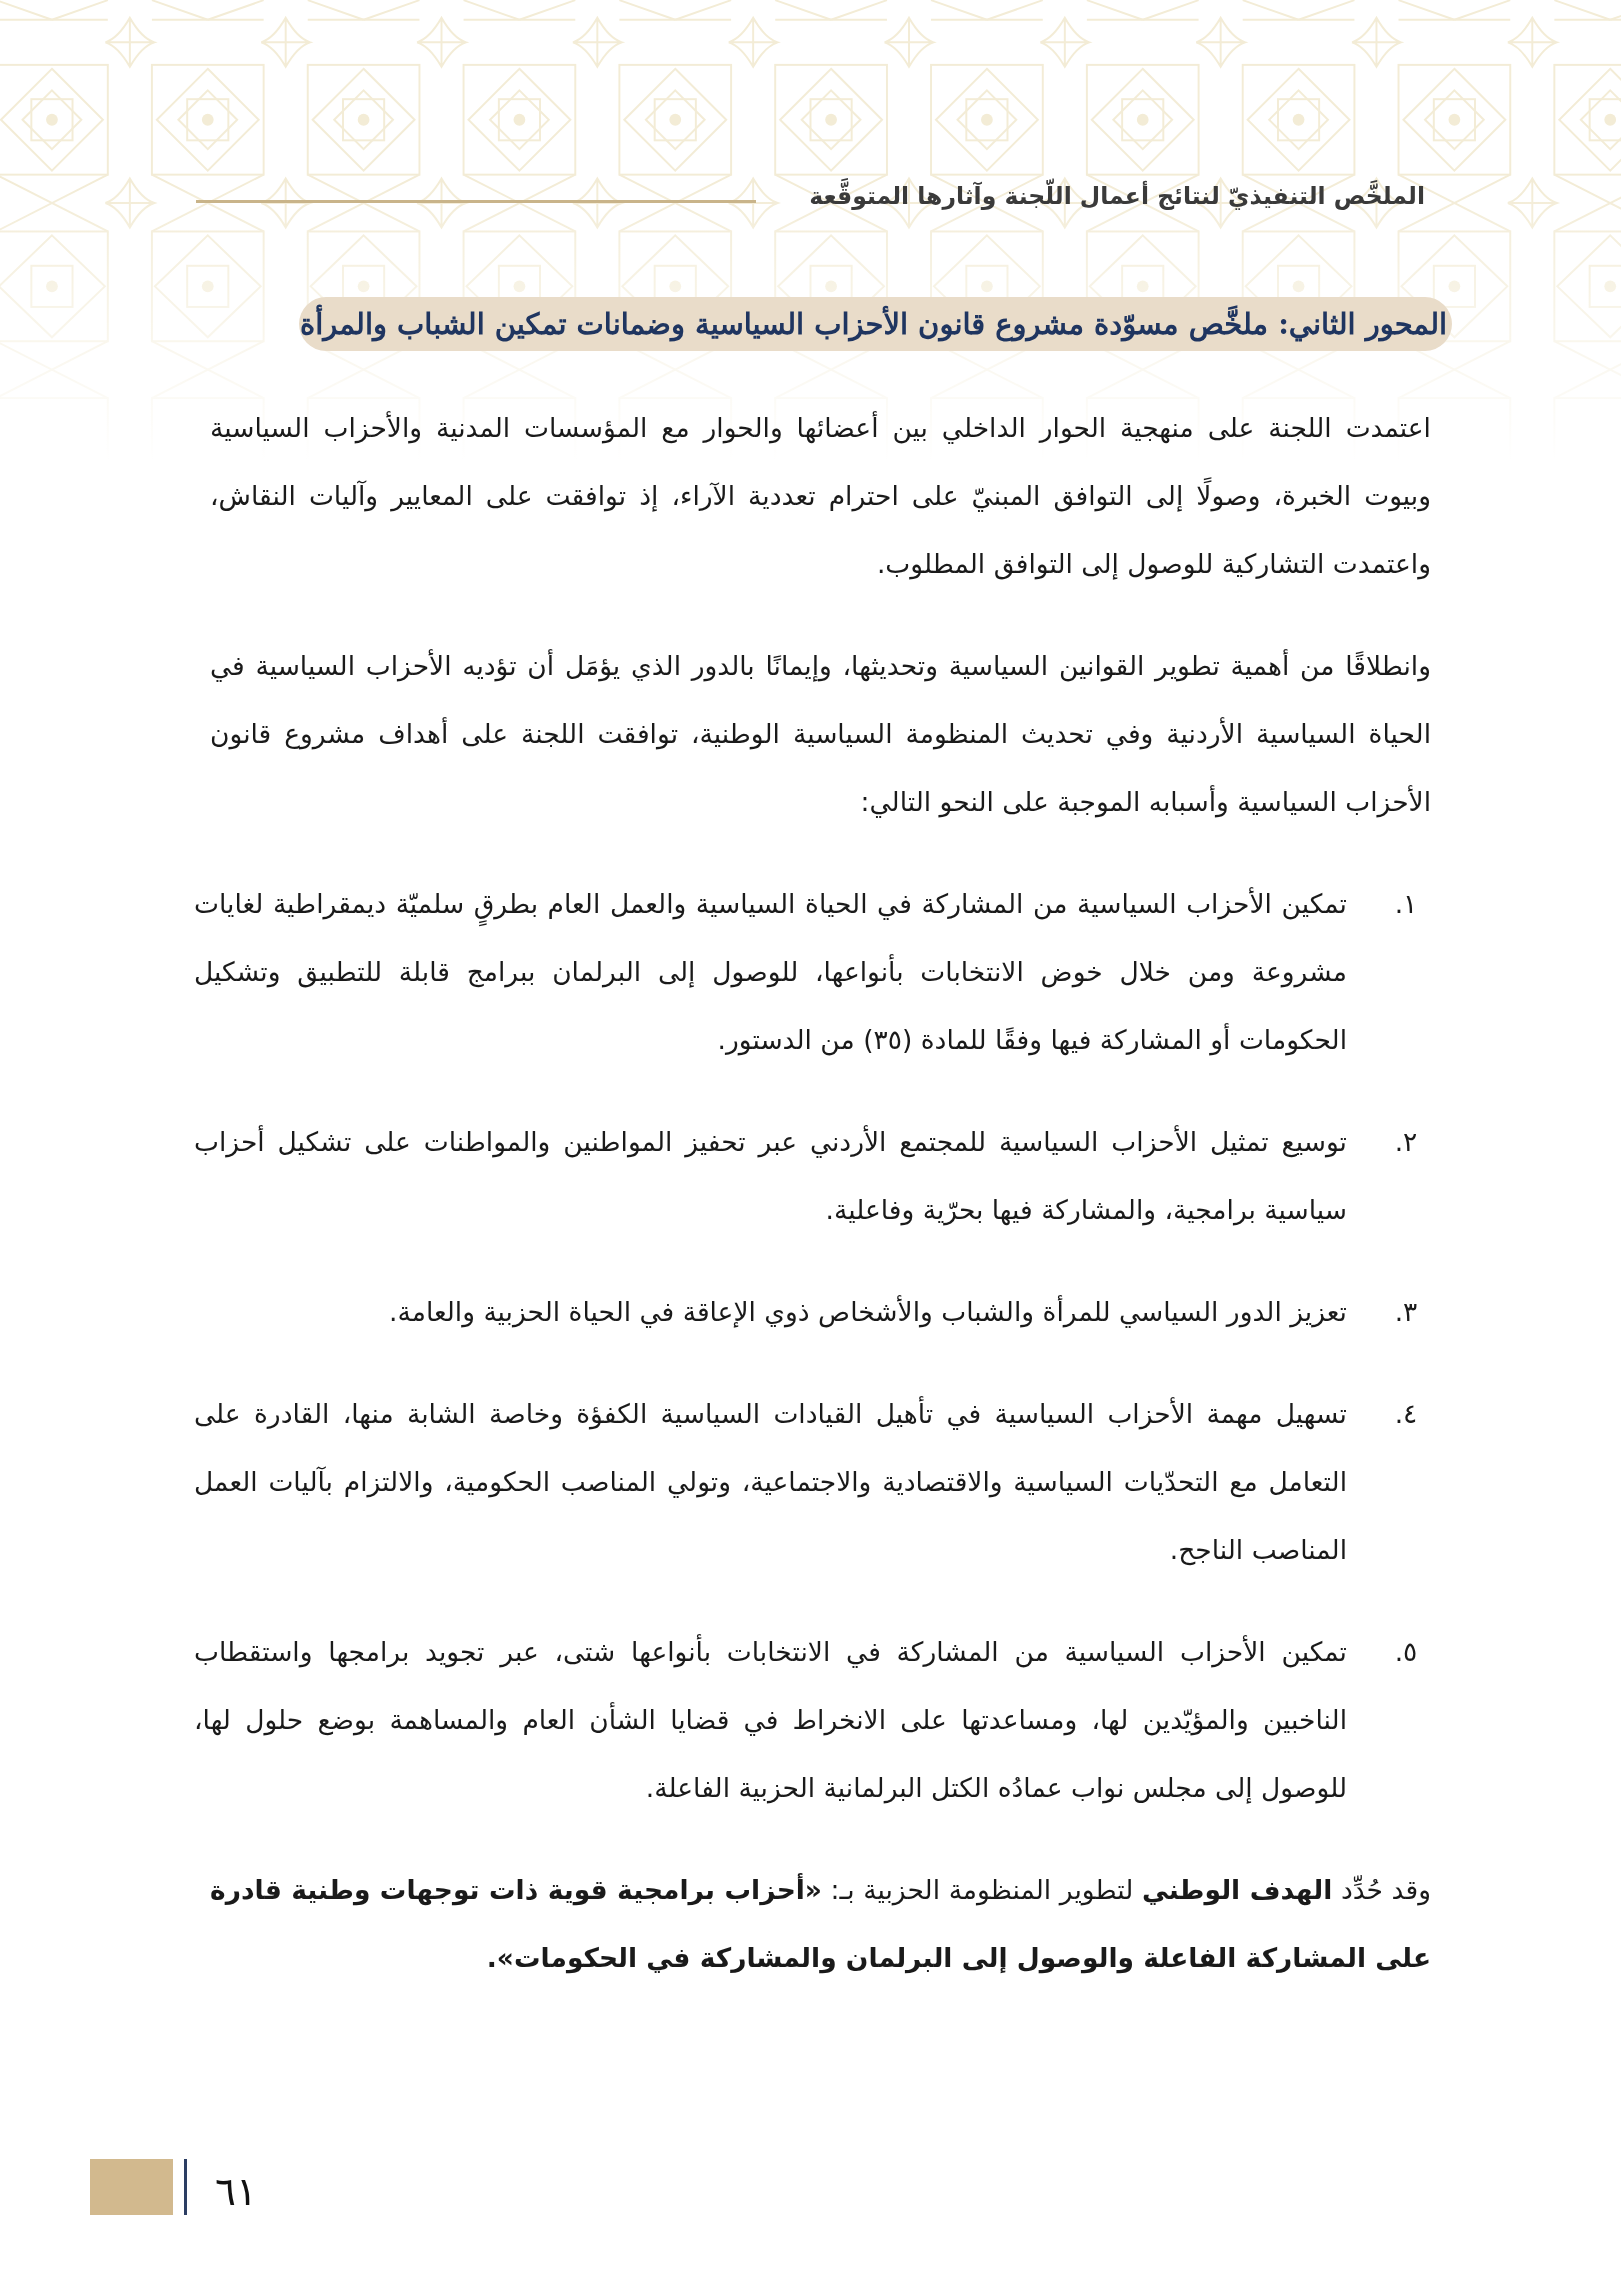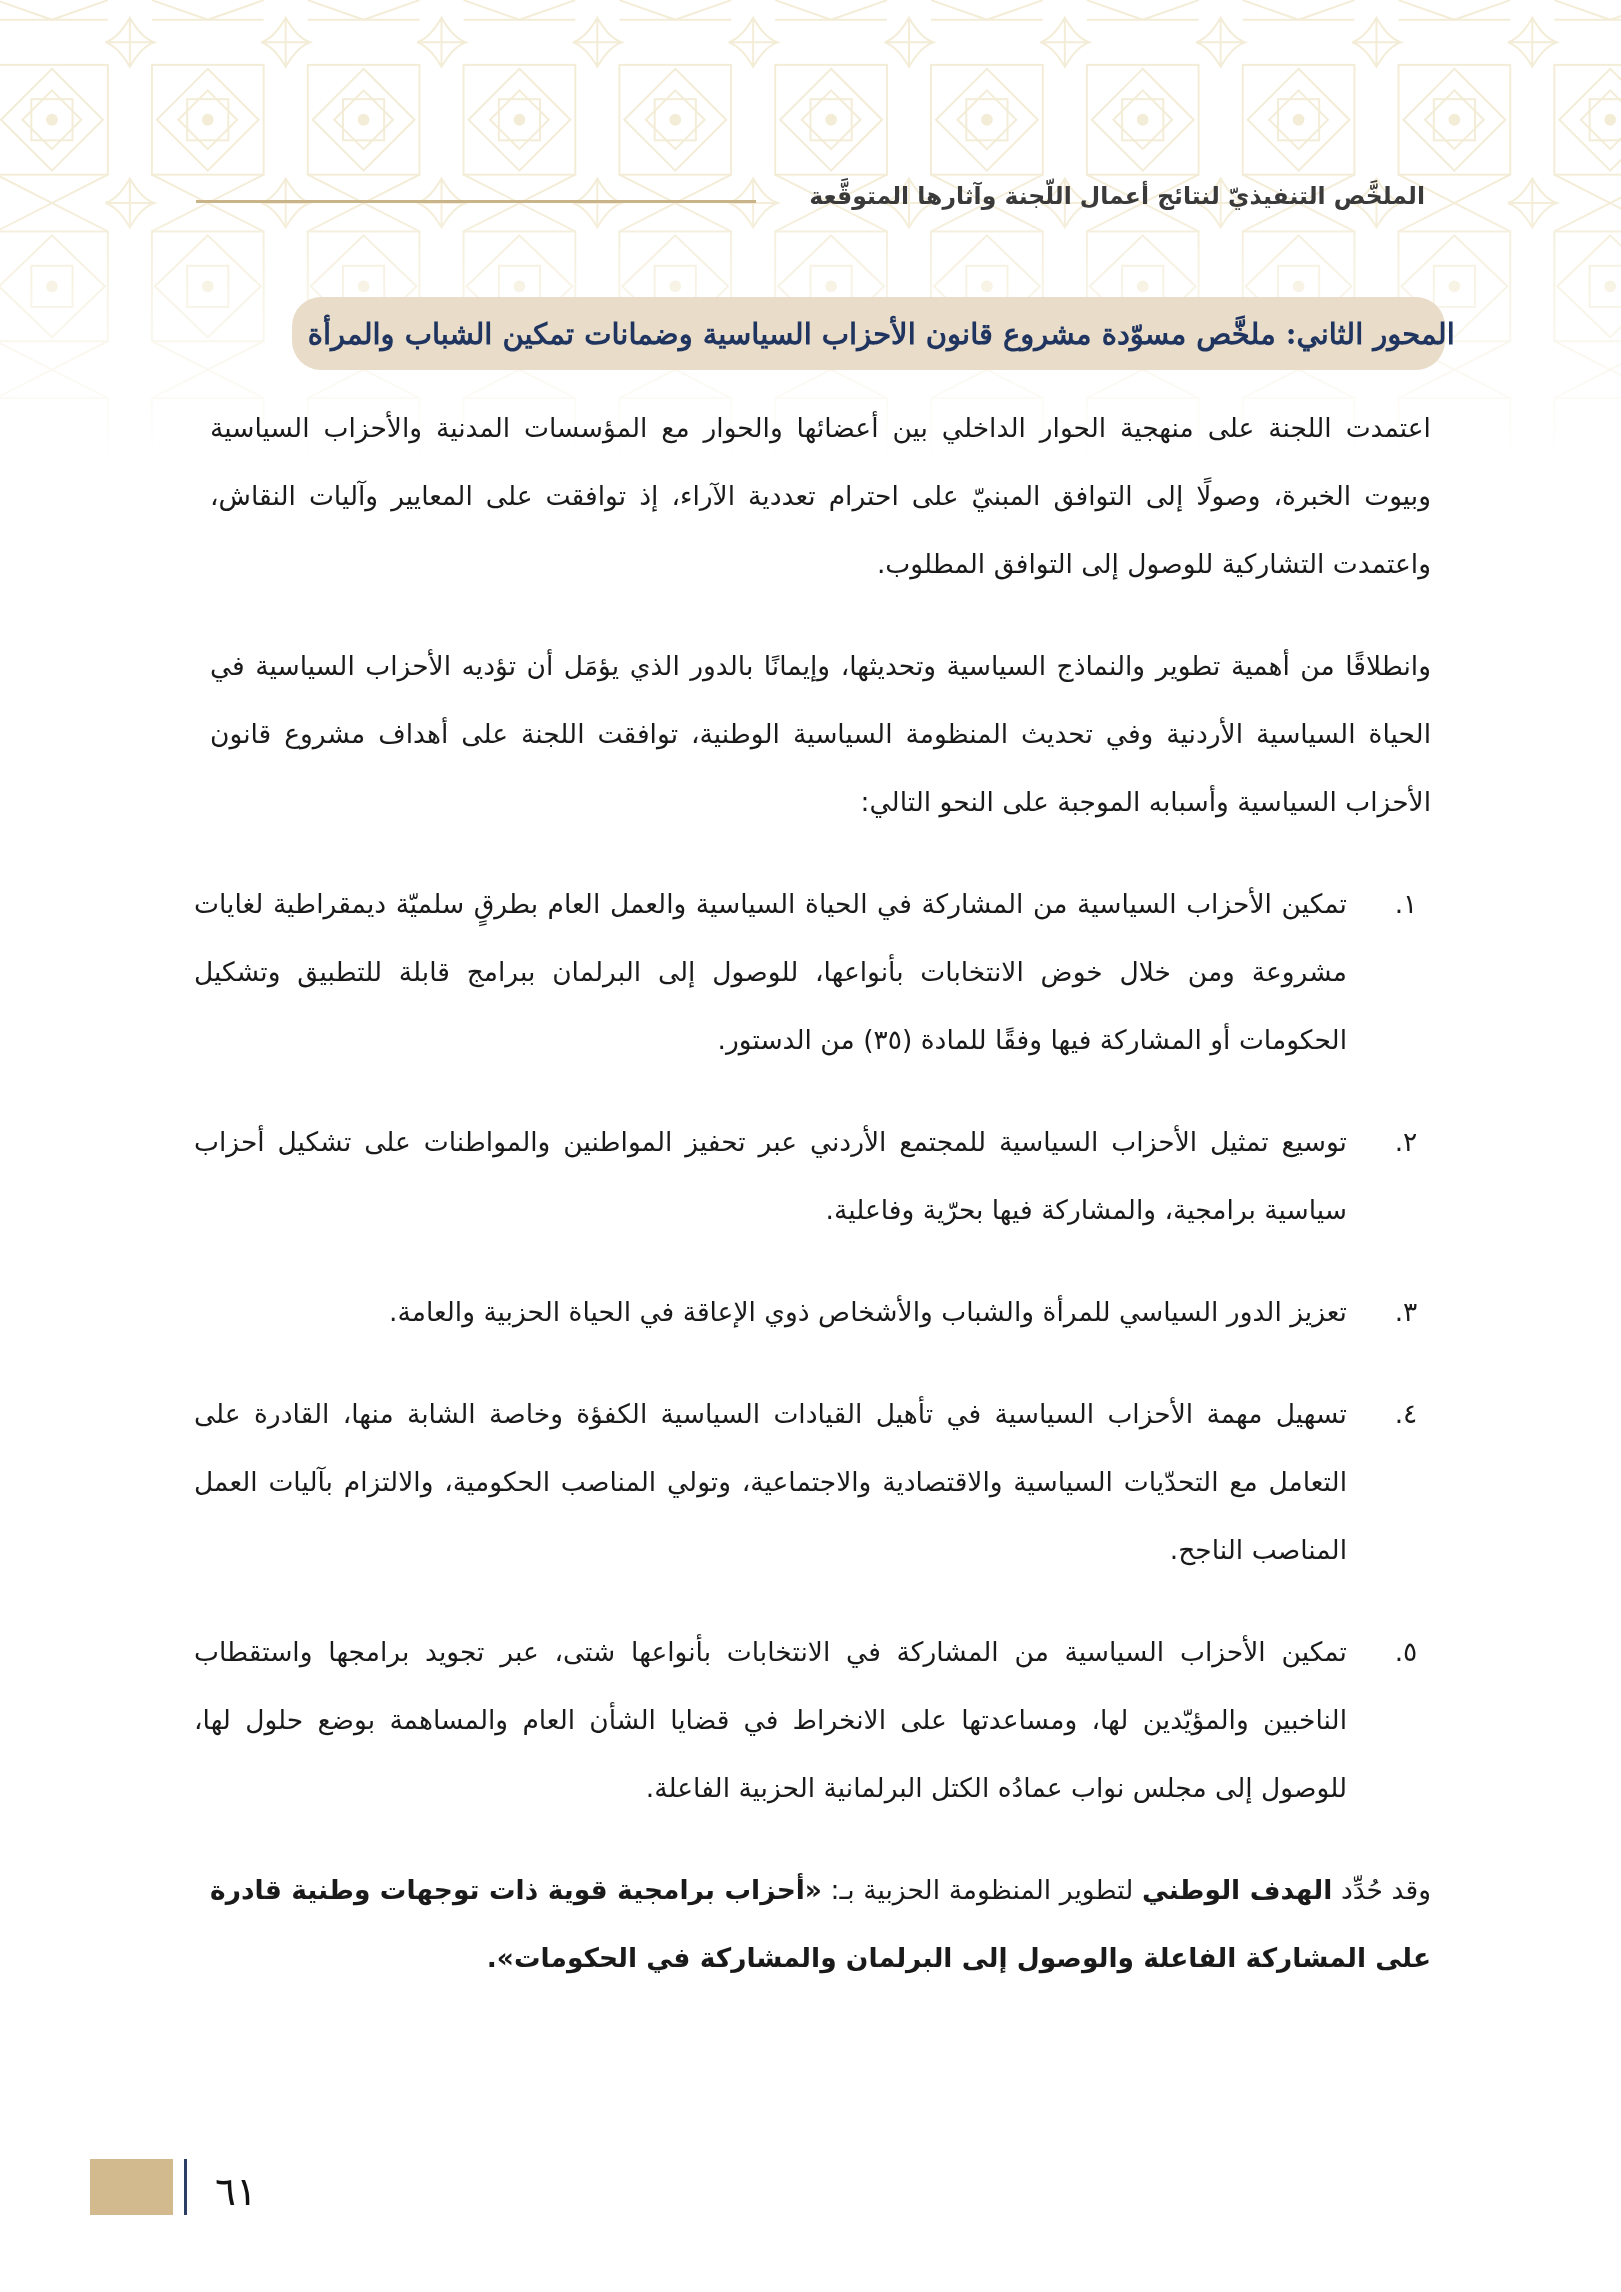--- a/index.html
+++ b/index.html
@@ -23,23 +23,23 @@
     display: flex; flex-direction: row-reverse; align-items: center; gap: 28px;
   }
   .running-header-title {
     direction: rtl; font-family: "DejaVu Sans", sans-serif; font-weight: bold;
     font-size: 23.5px; color: #3a3a3a; white-space: nowrap; letter-spacing: -0.5px;
   }
   .running-header-rule {
     flex: 1; height: 2.9px; background: #c9b48a; margin-right: 25.5px; margin-top: 11.8px;
   }
   .section-heading {
-    position: absolute; top: 297px; left: 292px; width: 1153px; height: 73px;
+    position: absolute; top: 297px; left: 299px; width: 1153px; height: 54px;
     background: #e9dcc9; border-radius: 29px;
-    display: flex; align-items: center; justify-content: flex-end;
+    display: flex; align-items: center; justify-content: center;
     direction: rtl; box-sizing: border-box; padding: 0 19.6px 0 15.7px;
   }
   .section-heading-text {
     font-family: "DejaVu Serif", serif; font-weight: bold; font-size: 29px; color: #1f3560;
     white-space: nowrap;
   }
   .content {
     position: absolute; top: 394px; left: 194px; width: 1237px;
     direction: rtl; text-align: justify; text-align-last: right;
     font-family: "DejaVu Sans", sans-serif; font-size: 26.5px; line-height: 68px;
@@ -325,21 +325,21 @@
   <span class="running-header-title">الملخَّص التنفيذيّ لنتائج أعمال اللّجنة وآثارها المتوقَّعة</span>
   <span class="running-header-rule"></span>
 </div>
 
 <div class="section-heading">
   <span class="section-heading-text">المحور الثاني: ملخَّص مسوّدة مشروع قانون الأحزاب السياسية وضمانات تمكين الشباب والمرأة</span>
 </div>
 
 <div class="content">
   <p class="para">اعتمدت اللجنة على منهجية الحوار الداخلي بين أعضائها والحوار مع المؤسسات المدنية والأحزاب السياسية وبيوت الخبرة، وصولًا إلى التوافق المبنيّ على احترام تعددية الآراء، إذ توافقت على المعايير وآليات النقاش، واعتمدت التشاركية للوصول إلى التوافق المطلوب.</p>
-  <p class="para">وانطلاقًا من أهمية تطوير والنماذج السياسية وتحديثها، وإيمانًا بالدور الذي يؤمَل أن تؤديه الأحزاب السياسية في الحياة السياسية الأردنية وفي تحديث المنظومة السياسية الوطنية، توافقت اللجنة على أهداف مشروع قانون الأحزاب السياسية وأسبابه الموجبة على النحو التالي:</p>
+  <p class="para">وانطلاقًا من أهمية تطوير القوانين السياسية وتحديثها، وإيمانًا بالدور الذي يؤمَل أن تؤديه الأحزاب السياسية في الحياة السياسية الأردنية وفي تحديث المنظومة السياسية الوطنية، توافقت اللجنة على أهداف مشروع قانون الأحزاب السياسية وأسبابه الموجبة على النحو التالي:</p>
 
   <ul class="list">
     <li class="list-item">
       <span class="list-num">١.</span>
       <span class="list-text">تمكين الأحزاب السياسية من المشاركة في الحياة السياسية والعمل العام بطرقٍ سلميّة ديمقراطية لغايات مشروعة ومن خلال خوض الانتخابات بأنواعها، للوصول إلى البرلمان ببرامج قابلة للتطبيق وتشكيل الحكومات أو المشاركة فيها وفقًا للمادة (٣٥) من الدستور.</span>
     </li>
     <li class="list-item">
       <span class="list-num">٢.</span>
       <span class="list-text">توسيع تمثيل الأحزاب السياسية للمجتمع الأردني عبر تحفيز المواطنين والمواطنات على تشكيل أحزاب سياسية برامجية، والمشاركة فيها بحرّية وفاعلية.</span>
     </li>

